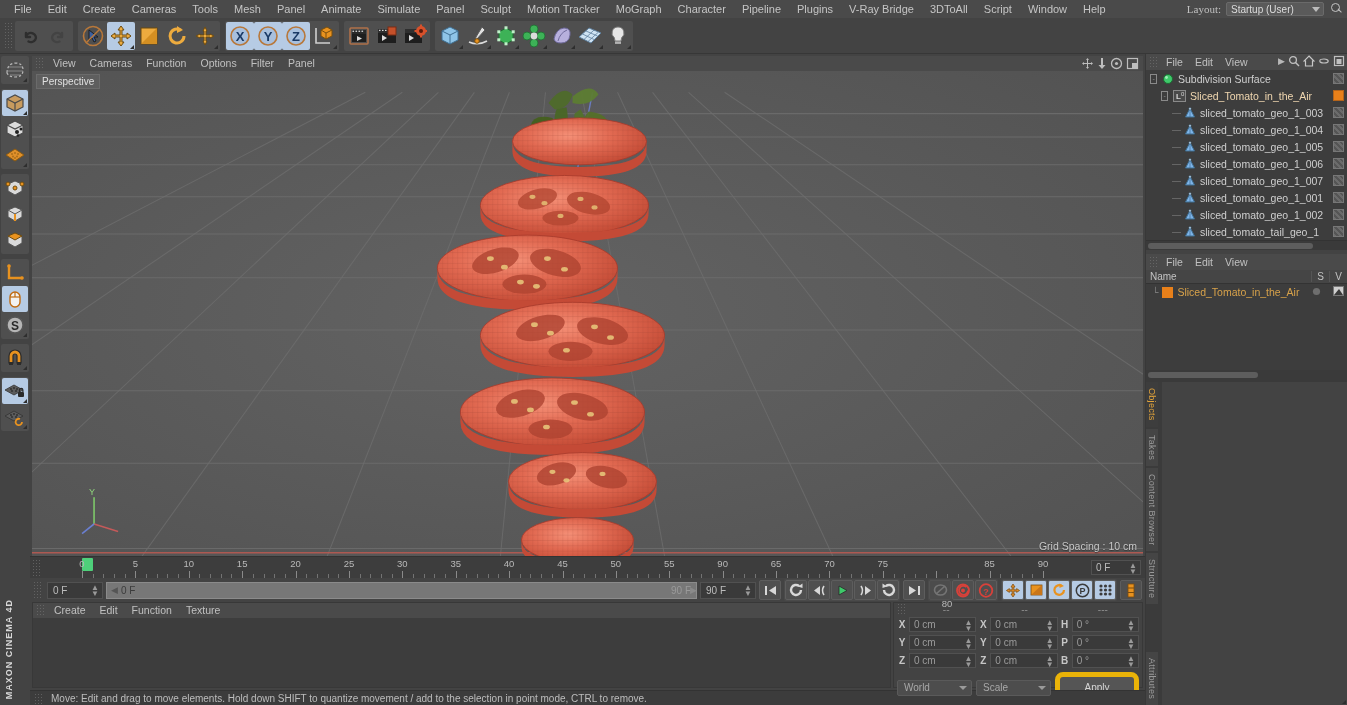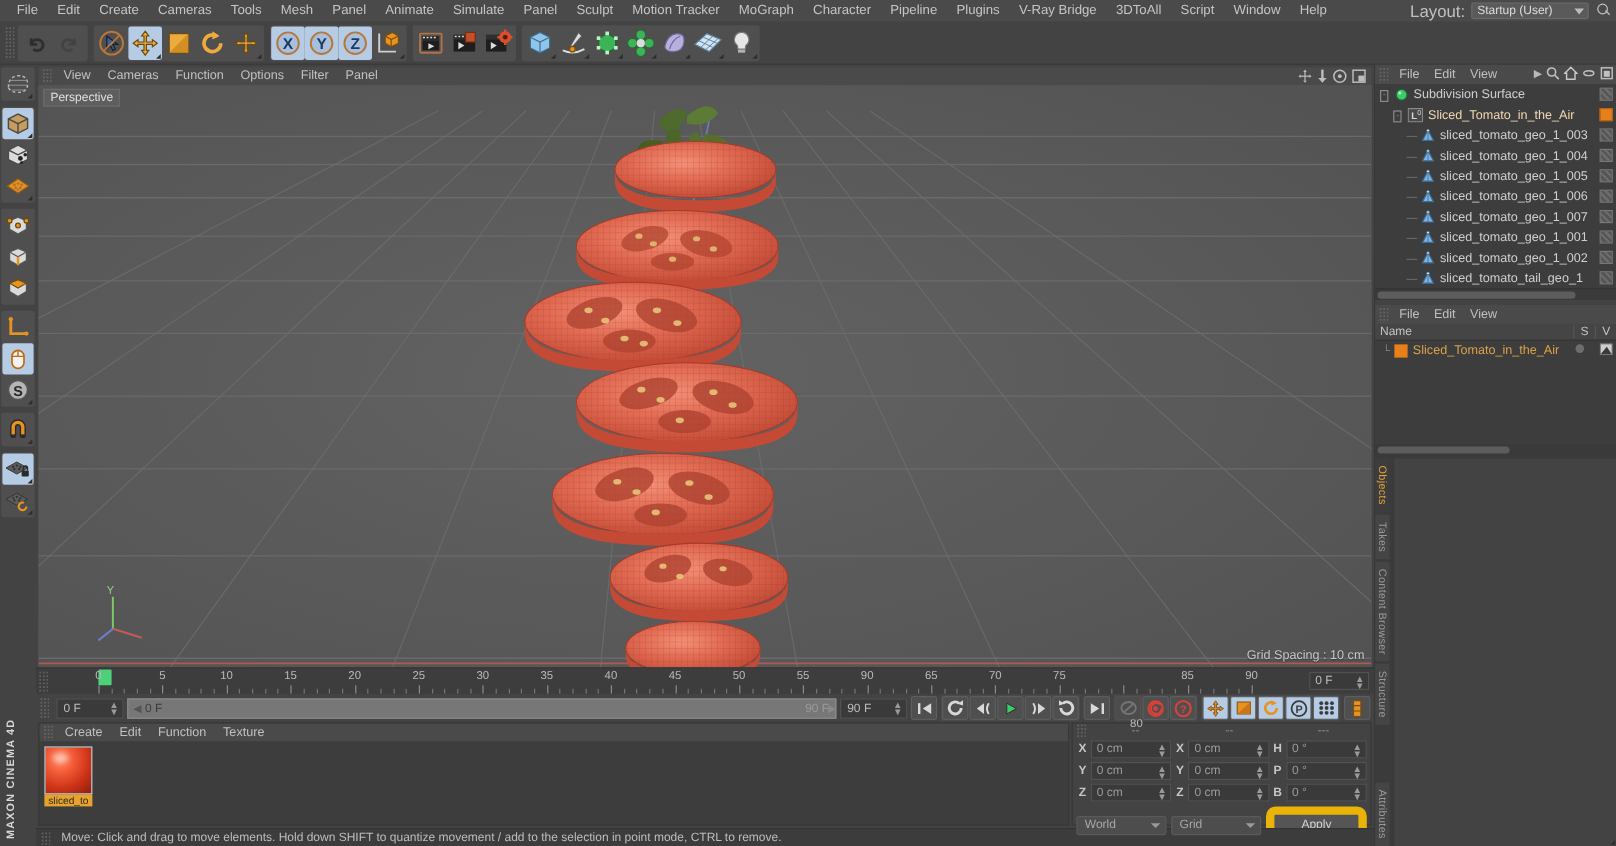--- a/index.html
+++ b/index.html
@@ -13,21 +13,21 @@
   }
   .app{ position:absolute; inset:0; background:#434343; display:flex; flex-direction:column; }
 
   
   .menubar{
     height:18px; background:#4a4a4a; display:flex; align-items:center;
     padding-left:6px; flex:0 0 18px; position:relative;
   }
   .menubar .mi{ padding:0 8px; line-height:18px; color:#c5c5c5; font-size:11px; white-space:nowrap; cursor:default; }
   .layoutbox{ position:absolute; right:4px; top:0; height:18px; display:flex; align-items:center; gap:5px; }
-  .layoutbox .lbl{ color:#c0c0c0; font-size:14px; }
+  .layoutbox .lbl{ color:#c0c0c0; font-size:11px;font-family:Liberation Serif, serif; }
   .layoutsel{
     width:98px; height:14px; background:#5a5a5a; border:1px solid #6a6a6a;
     border-radius:2px; display:flex; align-items:center; padding:0 4px; position:relative;
     color:#dcdcdc; font-size:10px;
   }
   .layoutsel .caret{ position:absolute; right:3px; top:4px; width:0;height:0;
     border-left:4px solid transparent;border-right:4px solid transparent;border-top:5px solid #bbb;}
   .magnify{ width:14px;height:14px; position:relative; }
   .magnify:after{ content:""; position:absolute; left:2px; top:1px; width:7px; height:7px;
      border:1.4px solid #c3c3c3; border-radius:50%; }
@@ -119,21 +119,21 @@
   .co-head .c{ flex:1; text-align:center; }
   .co-row{ display:flex; align-items:center; height:17px; gap:2px; padding:0 3px; margin-top:1px;}
   .co-ax{ width:10px; text-align:center; font-size:10px; color:#c6c6c6; font-weight:bold;}
   .co-in{ flex:1; height:15px; background:#3a3a3a; border:1px solid #515151; font-size:10px;
       color:#9b9b9b; display:flex; align-items:center; padding-left:4px; position:relative;}
   .co-foot{ display:flex; gap:4px; padding:3px; align-items:center;}
   .co-sel{ flex:1; height:16px; background:#4d4d4d; border:1px solid #5a5a5a; border-radius:2px;
       font-size:10px; color:#a8a8a8; display:flex;align-items:center;padding-left:6px; position:relative;}
   .co-sel .caret{ position:absolute; right:4px; top:5px; width:0;height:0;
       border-left:4px solid transparent;border-right:4px solid transparent;border-top:4px solid #9a9a9a;}
-  .co-apply{ width:84px;height:31px; background:#555; border:7px solid #eab308; border-radius:8px;
+  .co-apply{ width:84px;height:31px; background:#555; border:5px solid #eab308; border-radius:8px;
       font-size:10px; color:#d5d5d5; display:flex;align-items:center;justify-content:center;}
 
   
   .status{ height:15px; background:#3c3c3c; display:flex; align-items:center; flex:0 0 15px;
       padding-left:4px; gap:6px; border-top:1px solid #333;}
   .status .txt{ font-size:10px; color:#bdbdbd;}
 
   
   .right{ width:202px; background:#434343; display:flex; flex-direction:column; flex:0 0 202px; border-left:1px solid #383838;}
   .rtabs{ width:16px; background:#3b3b3b; }
@@ -998,26 +998,20 @@
         <div class="matmgr">
           <div class="mat-menu">
             <div class="grip" style="height:13px"></div>
             <div id="mat-menu-items" style="display:flex;">
                 <div class="mm">Create</div>
                 <div class="mm">Edit</div>
                 <div class="mm">Function</div>
                 <div class="mm">Texture</div>
               </div>
           </div>
-          <div class="mat-area" id="mat-area">
-              <div class="matchip">
-                <div class="matsphere"></div>
-                <div class="matname">sliced_to</div>
-              </div>
-            </div>
         </div>
 
         <div class="coords">
           <div class="co-head">
             <div class="grip" style="height:12px;margin-right:2px"></div>
             <div class="c">--</div>
             <div class="c">--</div>
             <div class="c">---</div>
           </div>
           <div id="coord-rows">
@@ -1072,31 +1066,31 @@
                   <span class="spin">▲<br>▼</span>
                 </div>
               </div>
             </div>
           <div class="co-foot">
             <div class="co-sel">
               <span>World</span>
               <span class="caret"></span>
             </div>
             <div class="co-sel">
-              <span>Grid</span>
+              <span>Scale</span>
               <span class="caret"></span>
             </div>
             <div class="co-apply">Apply</div>
           </div>
         </div>
       </div>
 
       <div class="status">
         <div class="grip" style="height:11px"></div>
-        <div class="txt">Move: Click and drag to move elements. Hold down SHIFT to quantize movement / add to the selection in point mode, CTRL to remove.</div>
+        <div class="txt">Move: Edit and drag to move elements. Hold down SHIFT to quantize movement / add to the selection in point mode, CTRL to remove.</div>
       </div>
     </div>
 
     <div class="right">
       <div class="rightcol">
 
         <div class="panelmenu">
           <div class="grip" style="height:13px"></div>
           <div id="obj-menu-items" style="display:flex;">
               <div class="pm">File</div>

